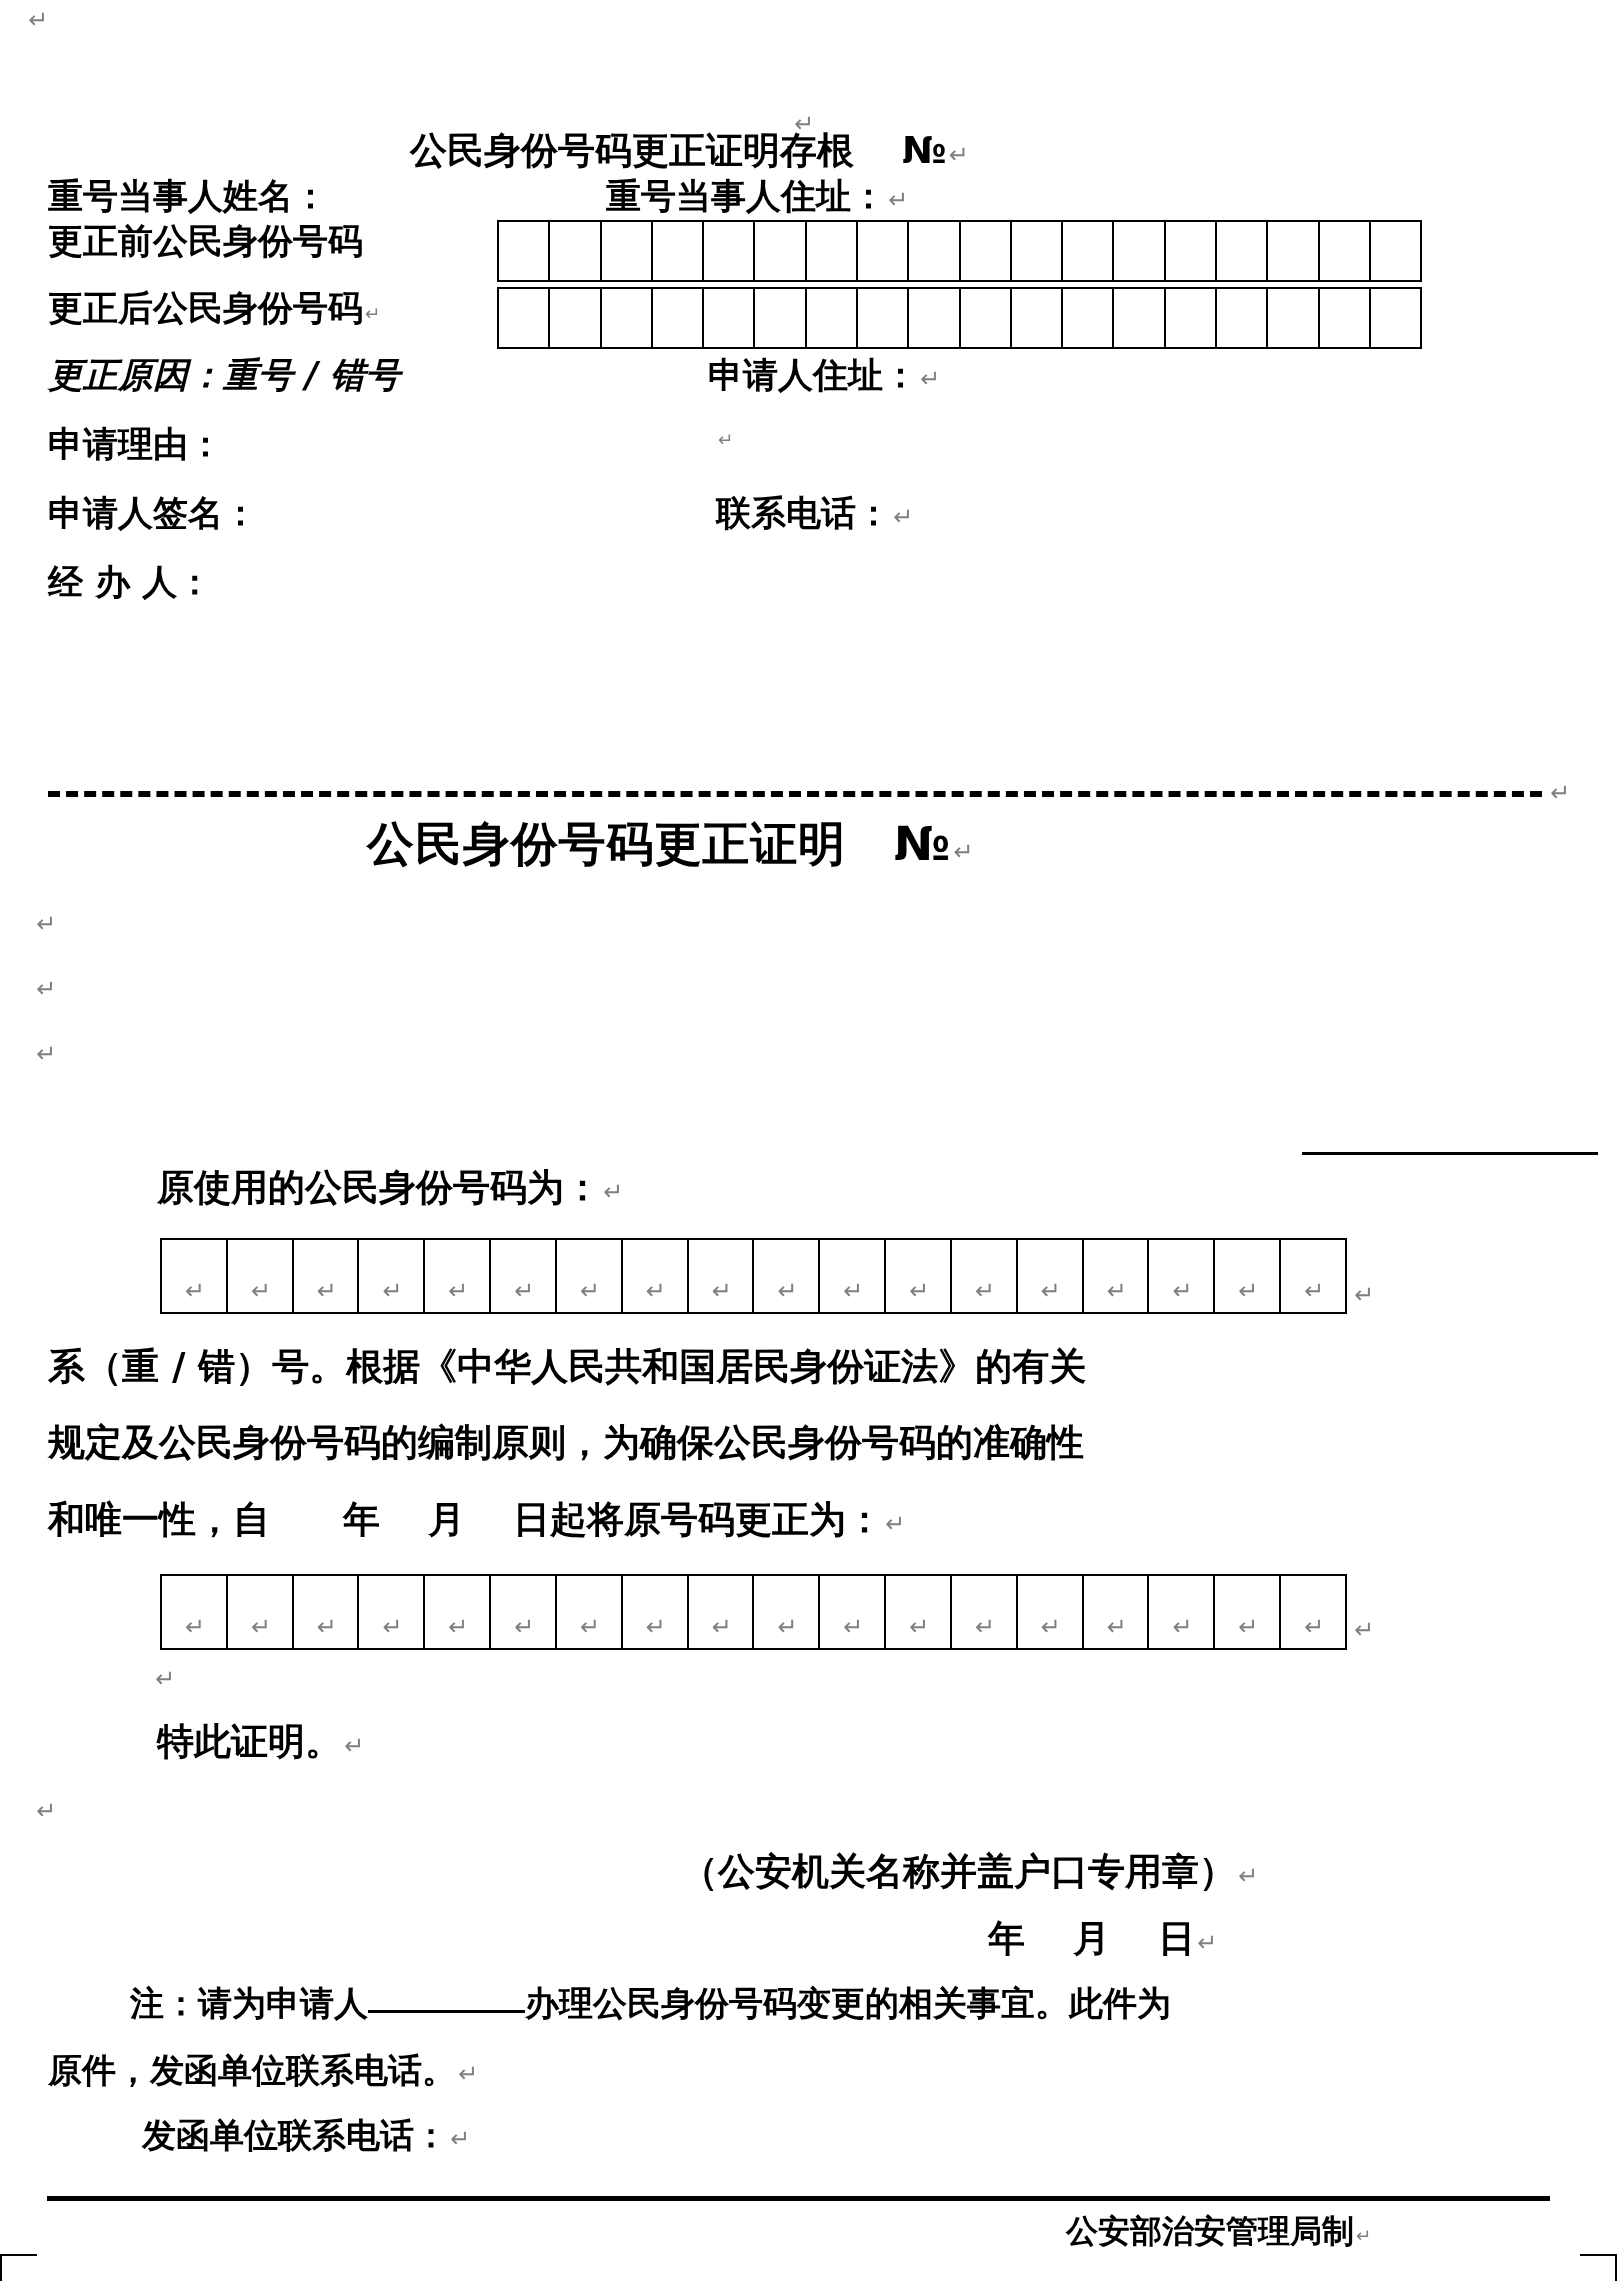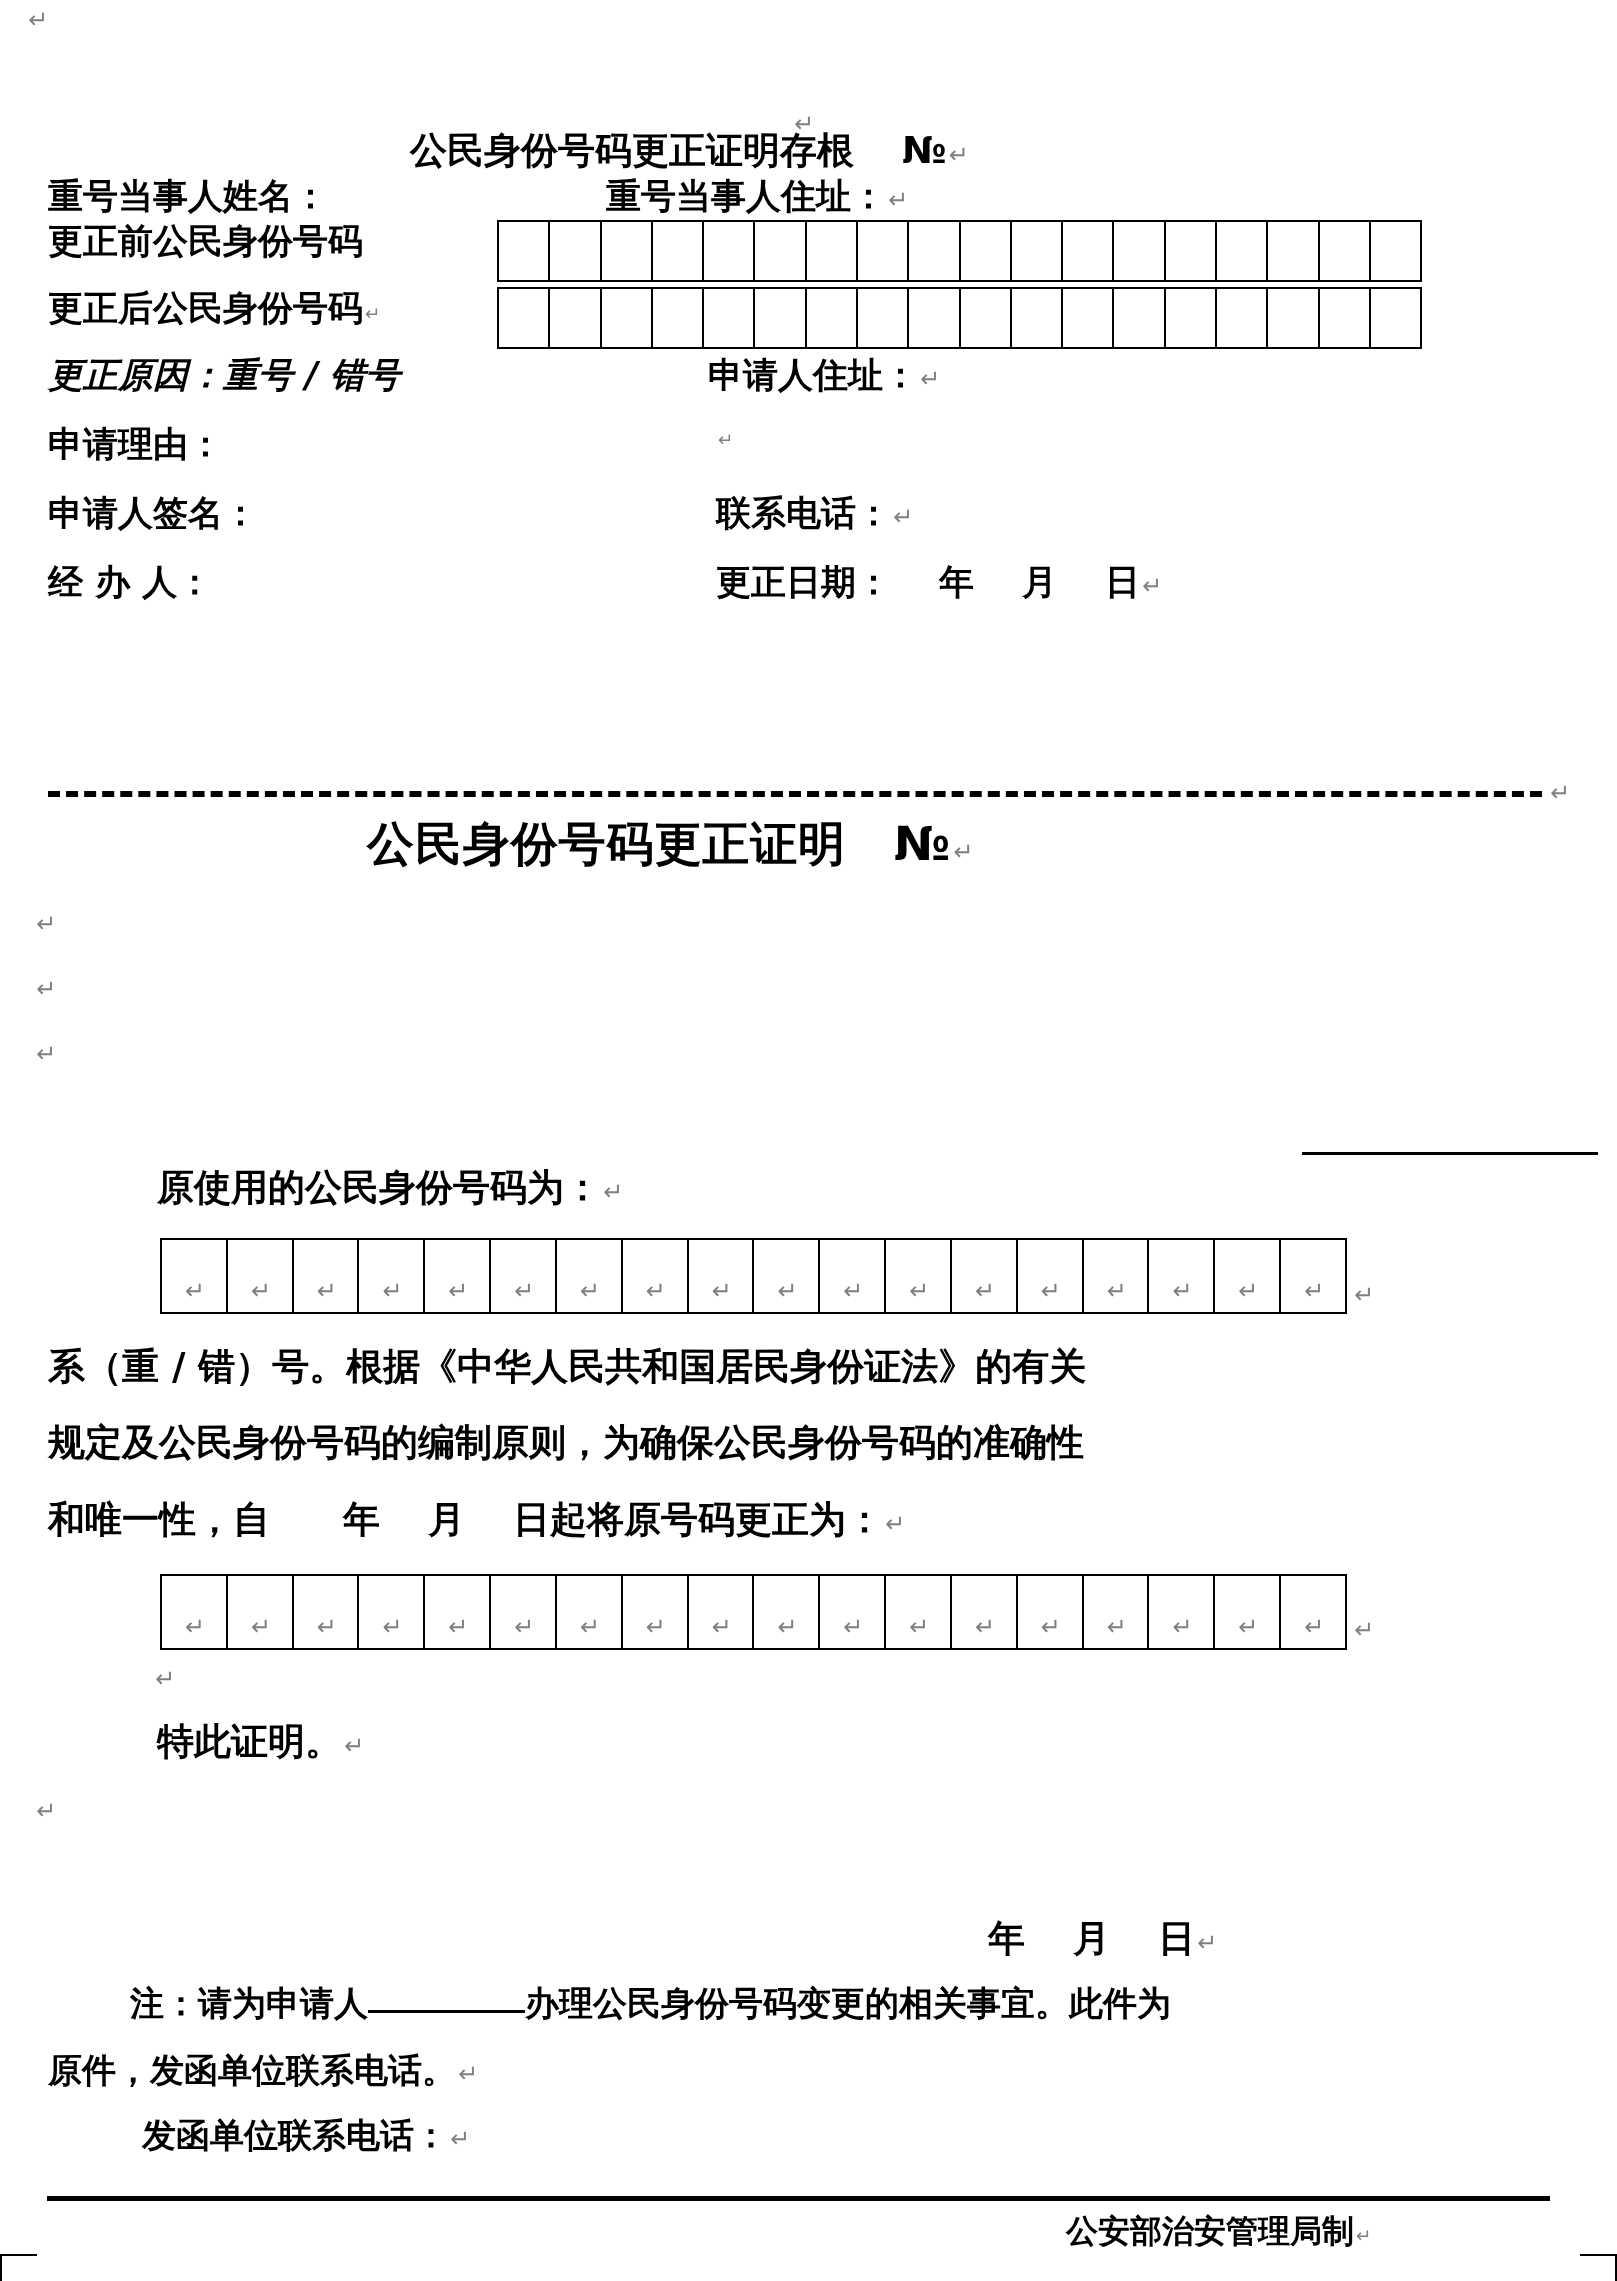--- a/index.html
+++ b/index.html
@@ -232,23 +232,20 @@
   <div class="row fieldtext" style="left:48px; top:496px;">
     <span>申请人签名：</span>
   </div>
   <div class="row fieldtext" style="left:716px; top:496px;">
     <span>联系电话：</span><span class="pilcrow">↵</span>
   </div>
 
   <div class="row fieldtext" style="left:48px; top:565px;">
     <span>经 办 人：</span>
   </div>
-  <div class="row fieldtext" style="left:716px; top:565px;">
-    <span>更正日期：</span><span class="sp sp-m"></span><span>年</span><span class="sp sp-m"></span><span>月</span><span class="sp sp-m"></span><span>日</span><span class="pilcrow">↵</span>
-  </div>
 
   <div class="dash-sep" style="left:48px; top:791px; width:1494px;"></div>
   <div class="row" style="left:1548px; top:781px;">
     <span class="pilcrow">↵</span>
   </div>
 
   <div class="row title-cert" style="left:367px; top:820px;">
     <span>公民身份号码更正证明</span><span class="sp sp-m"></span><span>№</span><span class="pilcrow">↵</span>
   </div>
 
@@ -399,20 +396,23 @@
   </div>
 
   <div class="row bodytext" style="left:157px; top:1723px;">
     <span>特此证明。</span><span class="pilcrow">↵</span>
   </div>
 
   <div class="row" style="left:34px; top:1799px;">
     <span class="pilcrow">↵</span>
   </div>
 
+  <div class="row bodytext" style="left:681px; top:1853px;">
+    <span>（公安机关名称并盖户口专用章）</span><span class="pilcrow">↵</span>
+  </div>
 
   <div class="row bodytext" style="left:988px; top:1920px;">
     <span>年</span><span class="sp sp-m"></span><span>月</span><span class="sp sp-m"></span><span>日</span><span class="pilcrow">↵</span>
   </div>
 
   <div class="row notetext" style="left:130px; top:1989px;font-family:Liberation Mono, monospace;">
     <span>注：请为申请人</span><span class="blank blank-note"></span><span>办理公民身份号码变更的相关事宜。此件为</span>
   </div>
   <div class="row notetext" style="left:48px; top:2053px;">
     <span>原件，发函单位联系电话。</span><span class="pilcrow">↵</span>

